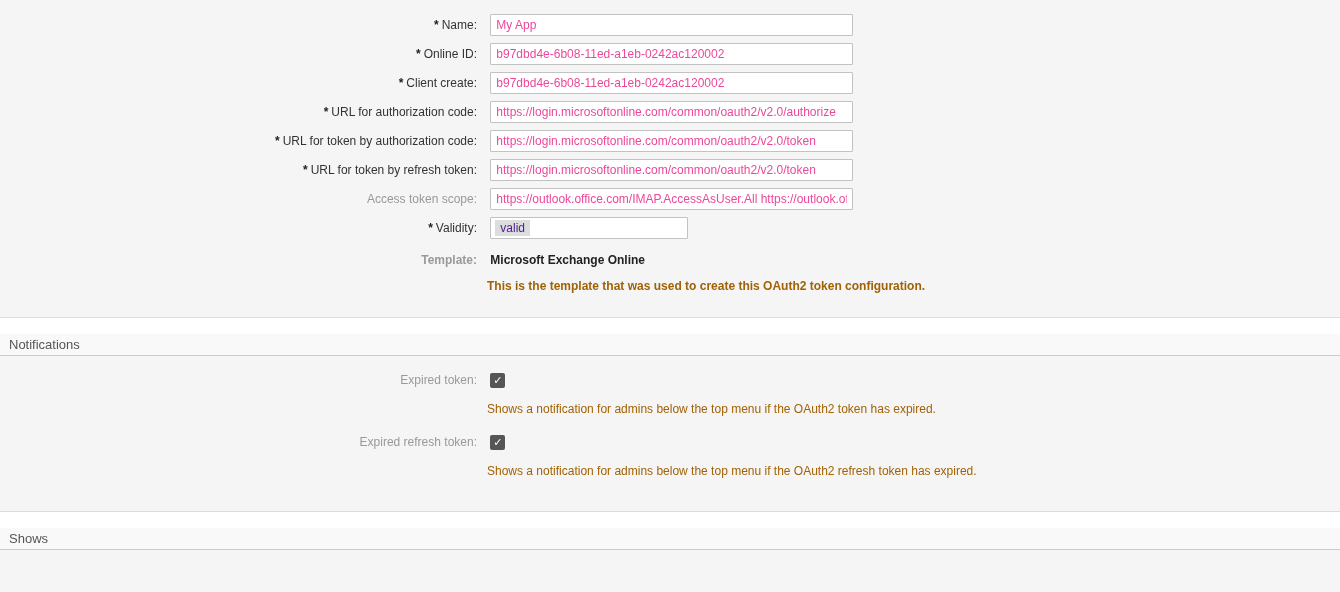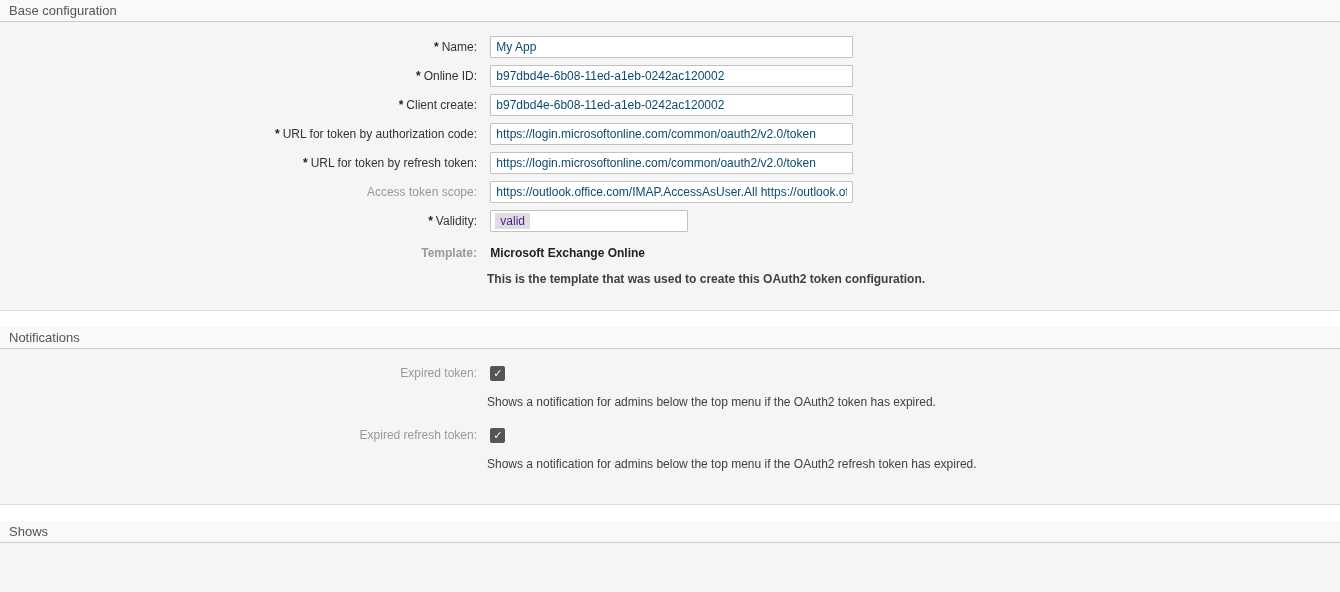--- a/index.html
+++ b/index.html
@@ -43,21 +43,21 @@
 
   input.text-input {
     width: 363px;
     height: 22px;
     margin-left: 10px;
     padding: 2px 5px;
     border: 1px solid #c2c2c2;
     background: #fff;
     font-family: "Liberation Sans", sans-serif;
     font-size: 12px;
-    color: #0c4a6e;
+    color: #ec4899;
     vertical-align: middle;
     border-radius: 1px;
   }
   .select-box {
     display: inline-block;
     width: 198px;
     height: 22px;
     margin-left: 10px;
     padding: 2px 4px;
     border: 1px solid #c2c2c2;
@@ -76,21 +76,21 @@
 
   .static-value {
     display: inline-block;
     margin-left: 10px;
     color: #222;
     line-height: 22px;
     vertical-align: middle;
   }
   .field-desc {
     margin-left: 487px;
-    color: #404040;
+    color: #a16207;
     line-height: 15px;
   }
   .template-desc { margin-top: 8px; }
 
   .check-row { margin-bottom: 0; }
   .checkbox {
     display: inline-block;
     width: 15px; height: 15px;
     margin-left: 10px;
     background: #555;
@@ -103,38 +103,41 @@
     cursor: pointer;
   }
   .check-desc { margin-top: 11px; margin-bottom: 14px; }
 
   .save-content { padding: 25px 0 20px 487px; }
 </style>
 </head>
 <body>
 
 <div class="widget">
-  <div class="widget-header">Base configuration</div>
   <div class="widget-content">
 
     <div class="form-row">
       <span class="label"><span class="star">*</span><span>Name:</span></span>
       <input class="text-input" type="text" value="My App" style="">
     </div>
 
     <div class="form-row">
       <span class="label"><span class="star">*</span><span>Online ID:</span></span>
       <input class="text-input" type="text" value="b97dbd4e-6b08-11ed-a1eb-0242ac120002" style="">
     </div>
 
     <div class="form-row">
       <span class="label"><span class="star">*</span><span>Client create:</span></span>
       <input class="text-input" type="text" value="b97dbd4e-6b08-11ed-a1eb-0242ac120002" style="">
     </div>
 
+    <div class="form-row">
+      <span class="label"><span class="star">*</span><span>URL for authorization code:</span></span>
+      <input class="text-input" type="text" value="https://login.microsoftonline.com/common/oauth2/v2.0/authorize" style="">
+    </div>
 
     <div class="form-row">
       <span class="label"><span class="star">*</span><span>URL for token by authorization code:</span></span>
       <input class="text-input" type="text" value="https://login.microsoftonline.com/common/oauth2/v2.0/token" style="">
     </div>
 
     <div class="form-row">
       <span class="label"><span class="star">*</span><span>URL for token by refresh token:</span></span>
       <input class="text-input" type="text" value="https://login.microsoftonline.com/common/oauth2/v2.0/token" style="">
     </div>

